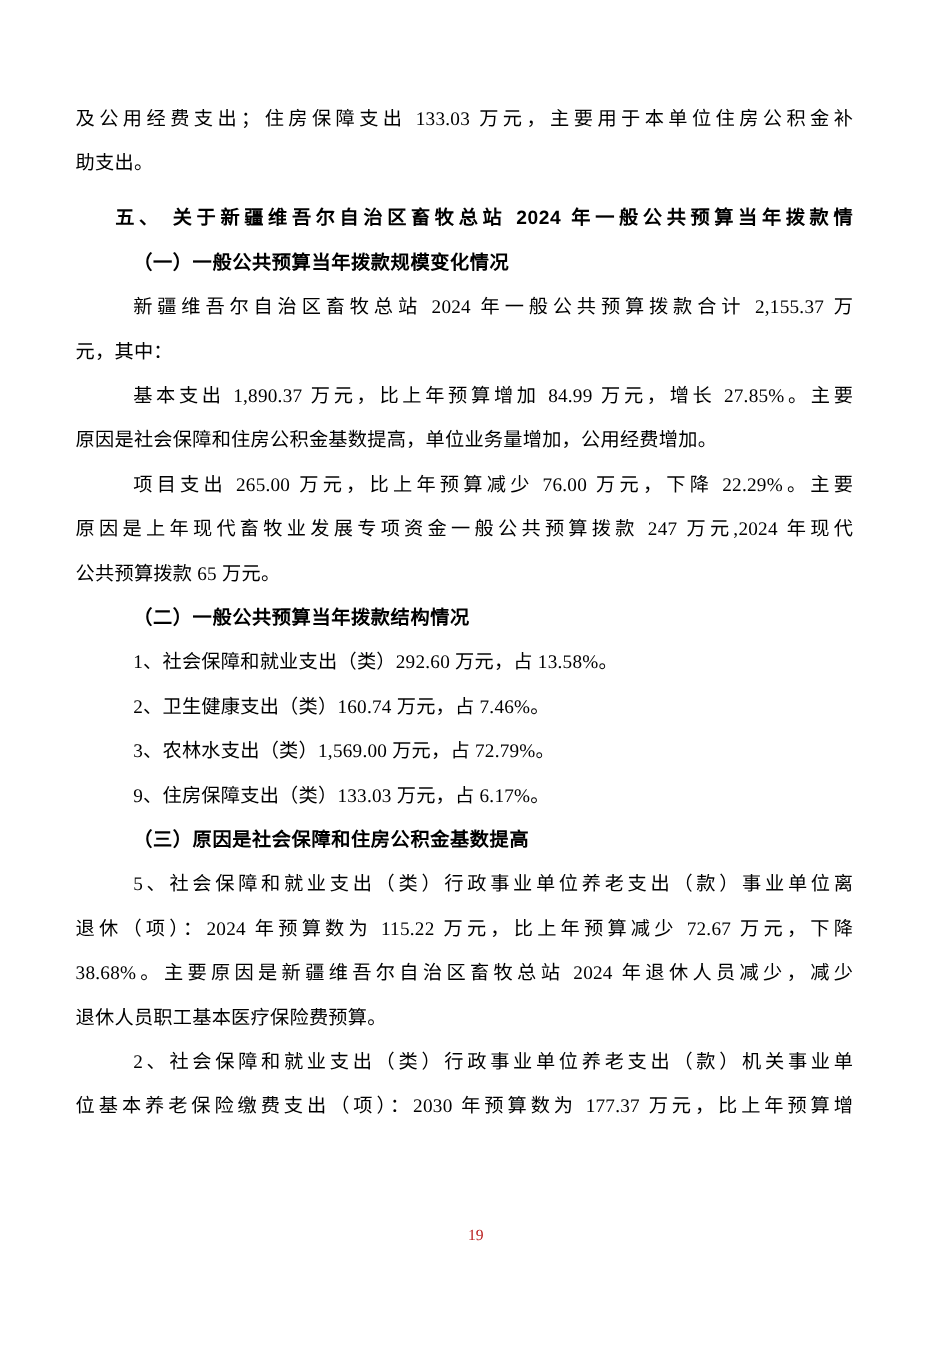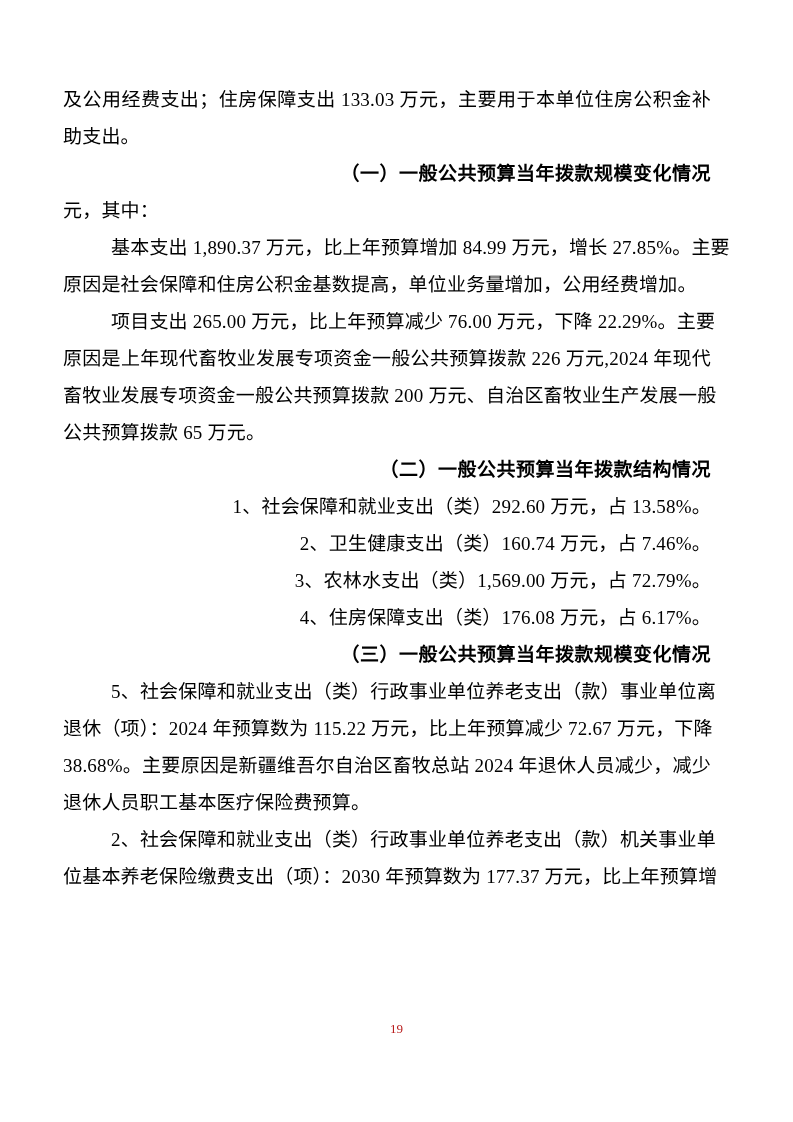--- a/index.html
+++ b/index.html
@@ -17,41 +17,41 @@
     font-family: "Liberation Serif", "DejaVu Serif", serif;
     overflow: hidden;
   }
   .content {
     position: absolute;
     left: 63px;
     top: 81px;
     width: 648px;
   }
   .line {
-    font-size: 19px;
+    font-size: 16px;
     line-height: 37px;
     height: 37px;
     white-space: nowrap;
     text-align: left;
     letter-spacing: 0.2px;
   }
   
   .line.j {
     text-align: justify;
     text-align-last: justify;
     text-justify: inter-character;
   }
   
   .line.b {
     font-weight: 700;
     font-family: "Liberation Sans", "DejaVu Sans", sans-serif;
     letter-spacing: 0.5px;
   }
   
-  .line.ind   { padding-left: 48px; text-align: right; }
+  .line.ind   { padding-left: 48px; }
   .line.ind-h { padding-left: 33px; }
   
   .line.sp { margin-top: 9px; }
   .pagenum {
     position: absolute;
     top: 1019px;
     left: 0;
     width: 100%;
     text-align: center;
     font-size: 13px;
@@ -59,34 +59,35 @@
     color: #b91c1c;
   }
 </style>
 </head>
 <body>
 
 <div class="page">
   <div class="content" id="doc-content">
       <div class="line j">及公用经费支出；住房保障支出 133.03 万元，主要用于本单位住房公积金补</div>
       <div class="line">助支出。</div>
+      <div class="line b j ind-h sp">五、 关于新疆维吾尔自治区畜牧总站 2024 年一般公共预算当年拨款情</div>
       <div class="line b ind">（一）一般公共预算当年拨款规模变化情况</div>
+      <div class="line j ind">新疆维吾尔自治区畜牧总站 2024 年一般公共预算拨款合计 2,155.37 万</div>
       <div class="line">元，其中：</div>
       <div class="line j ind">基本支出 1,890.37 万元，比上年预算增加 84.99 万元，增长 27.85%。主要</div>
       <div class="line">原因是社会保障和住房公积金基数提高，单位业务量增加，公用经费增加。</div>
       <div class="line j ind">项目支出 265.00 万元，比上年预算减少 76.00 万元，下降 22.29%。主要</div>
-      <div class="line j">原因是上年现代畜牧业发展专项资金一般公共预算拨款 226 万元,2024 年现代</div>
-      <div class="line j">畜牧业发展专项资金一般公共预算拨款 200 万元、自治区畜牧业生产发展一般</div>
+      <div class="line j">原因是上年现代畜牧业发展专项资金一般公共预算拨款 247 万元,2024 年现代</div>
       <div class="line">公共预算拨款 65 万元。</div>
       <div class="line b ind">（二）一般公共预算当年拨款结构情况</div>
       <div class="line ind">1、社会保障和就业支出（类）292.60 万元，占 13.58%。</div>
       <div class="line ind">2、卫生健康支出（类）160.74 万元，占 7.46%。</div>
       <div class="line ind">3、农林水支出（类）1,569.00 万元，占 72.79%。</div>
-      <div class="line ind">4、住房保障支出（类）176.08 万元，占 6.17%。</div>
-      <div class="line b ind">（三）一般公共预算当年拨款规模变化情况</div>
+      <div class="line ind">9、住房保障支出（类）133.03 万元，占 6.17%。</div>
+      <div class="line b ind">（三）原因是社会保障和住房公积金基数提高</div>
       <div class="line j ind">5、社会保障和就业支出（类）行政事业单位养老支出（款）事业单位离</div>
       <div class="line j">退休（项）：2024 年预算数为 115.22 万元，比上年预算减少 72.67 万元，下降</div>
       <div class="line j">38.68%。主要原因是新疆维吾尔自治区畜牧总站 2024 年退休人员减少，减少</div>
       <div class="line">退休人员职工基本医疗保险费预算。</div>
       <div class="line j ind">2、社会保障和就业支出（类）行政事业单位养老支出（款）机关事业单</div>
       <div class="line j">位基本养老保险缴费支出（项）：2030 年预算数为 177.37 万元，比上年预算增</div>
     </div>
   <div class="pagenum">19</div>
 </div>
 

